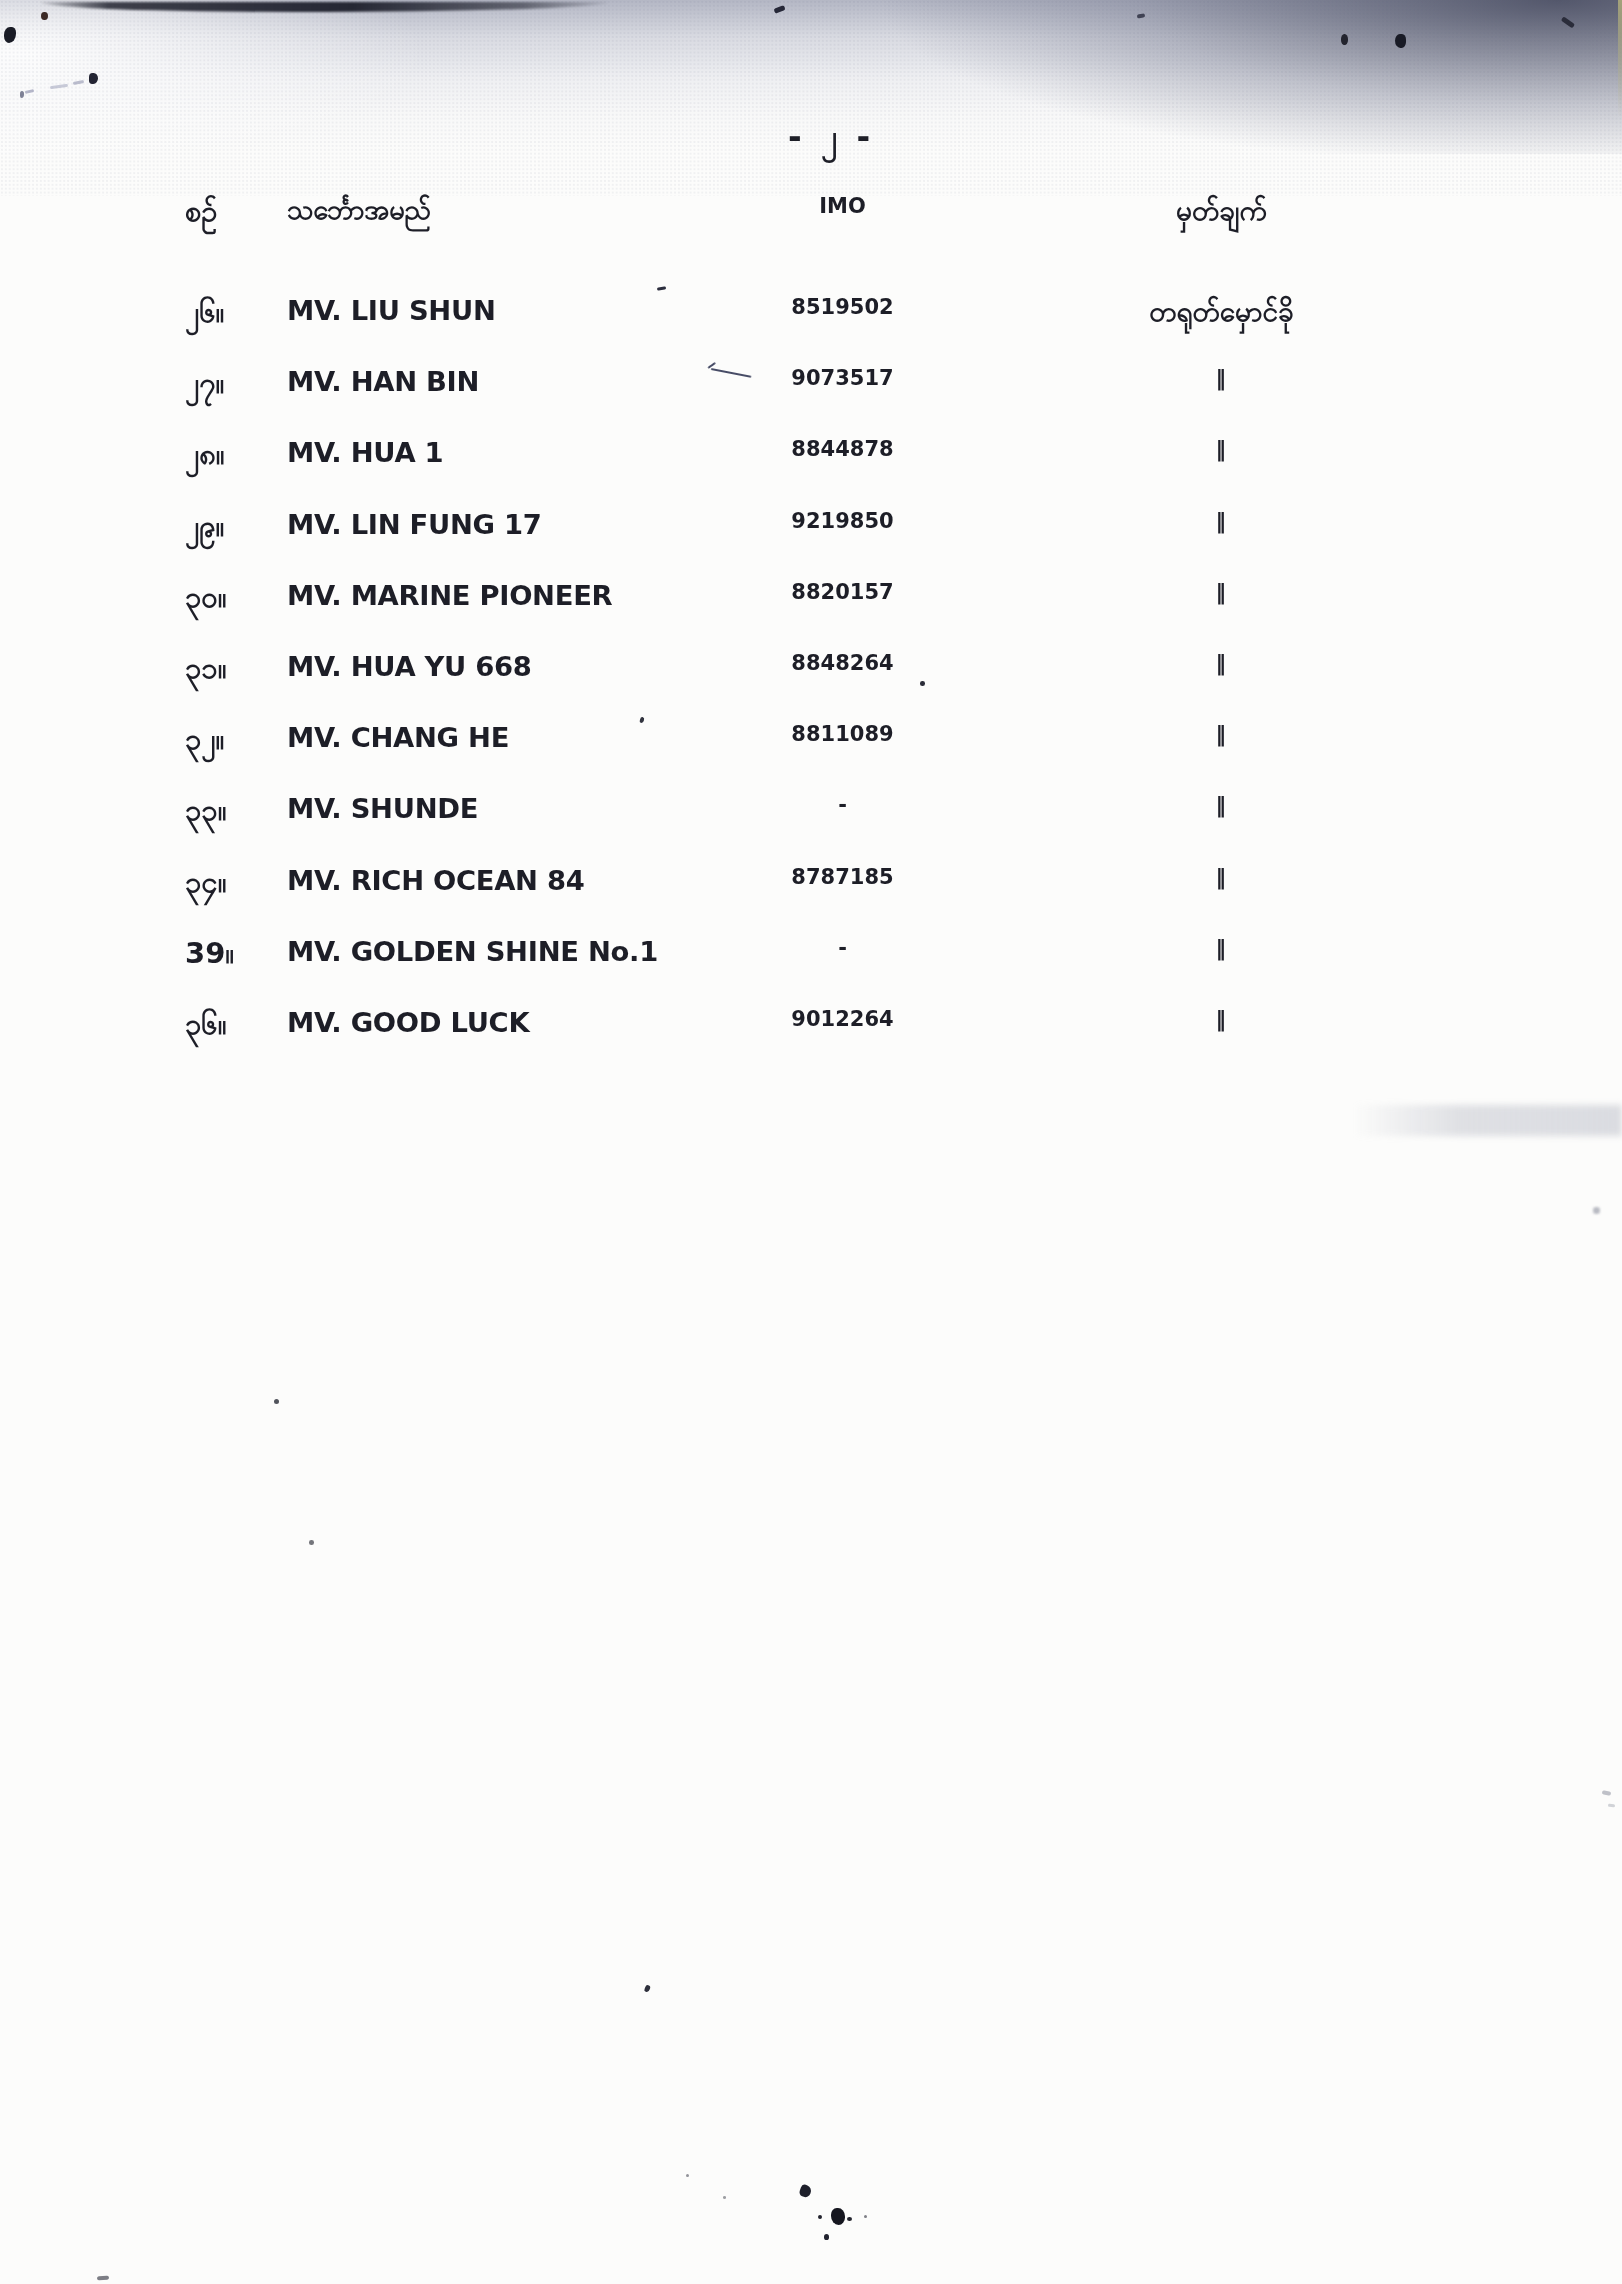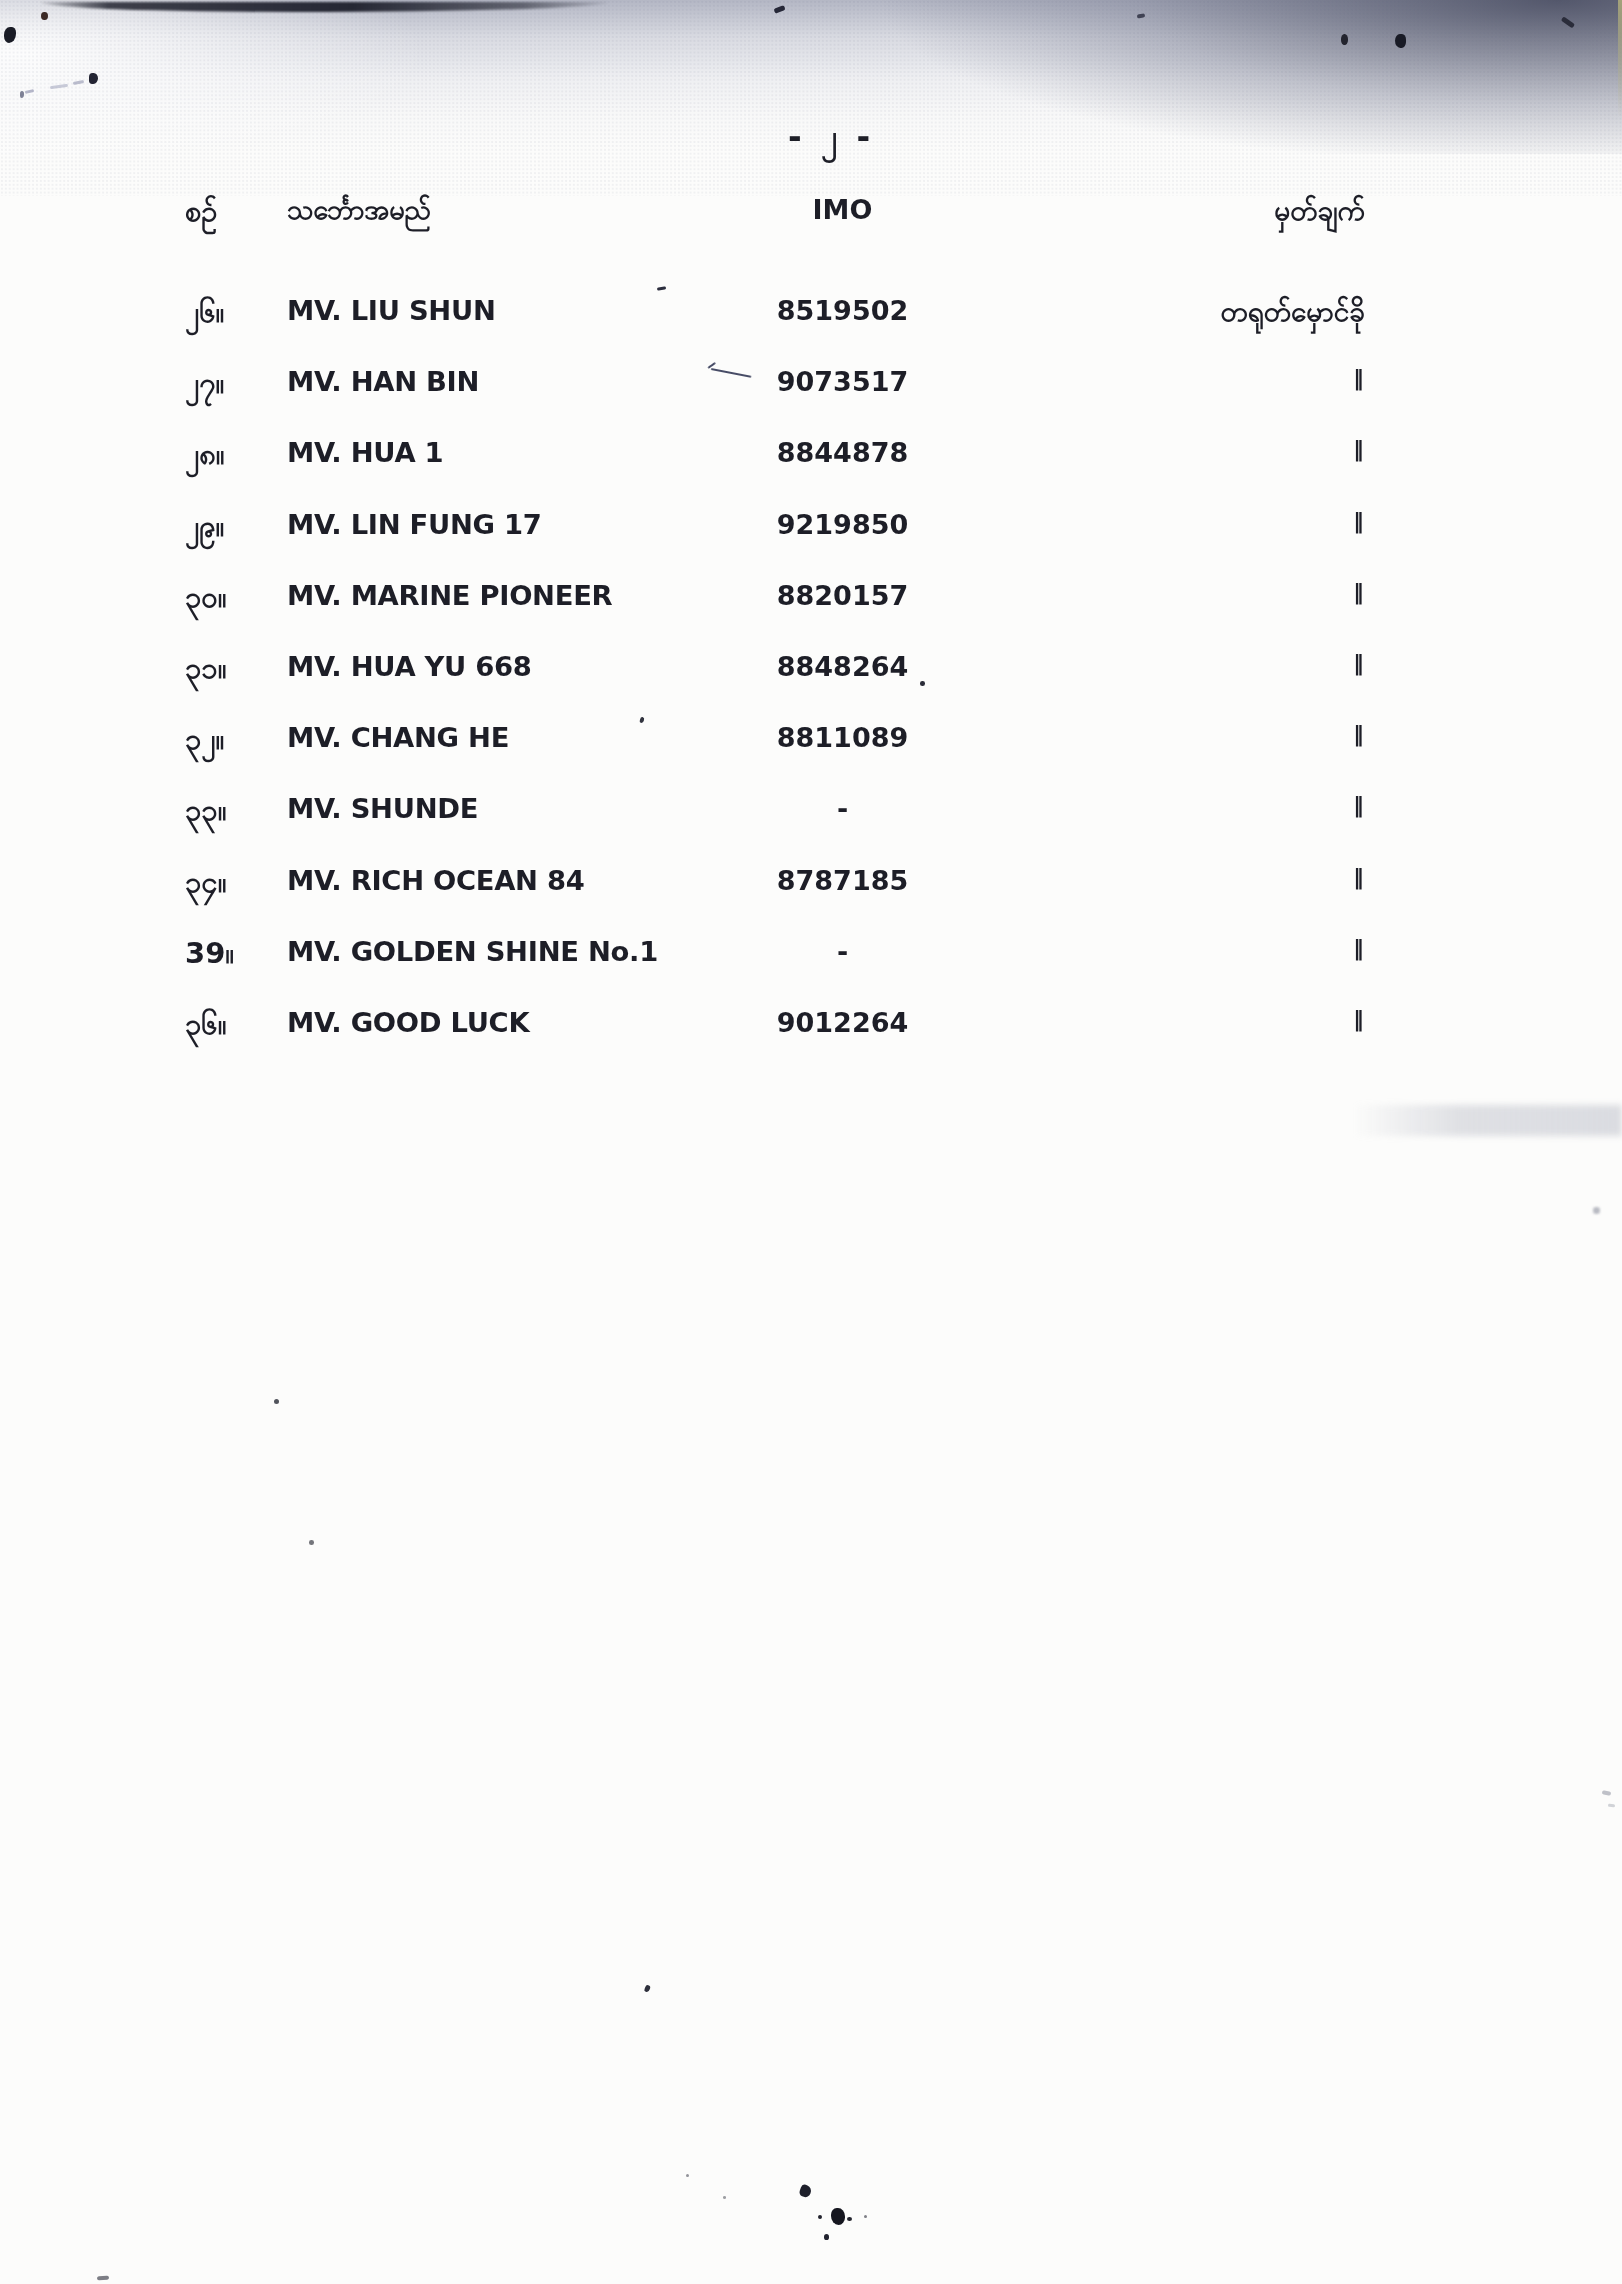--- a/index.html
+++ b/index.html
@@ -51,22 +51,22 @@
   
   .pageno {
     position: absolute; top: 115px; left: 19.6px; width: 1623px;
     text-align: center; font-size: 33px; font-weight: bold; letter-spacing: 3.9px;
   }
   .thead { position: absolute; top: 193px; left: 0; width: 100%; height: 72px; }
   .row   { position: absolute; left: 0; width: 100%; height: 71px; }
   .cell  { position: absolute; top: 0; line-height: 1.25; white-space: nowrap; }
   .c-no     { left: 185px; font-size: 29px; font-weight: bold; }
   .c-name   { left: 287px; font-size: 27.4px; font-weight: bold; letter-spacing: -0.3px; }
-  .c-imo    { left: 715px; width: 255px; text-align: center; font-size: 27px; font-weight: bold; }
-  .c-remark { left: 1078px; width: 287px; text-align: right; font-size: 28px; font-weight: bold; }
+  .c-imo    { left: 715px; width: 255px; text-align: center; font-size: 21px; font-weight: bold; }
+  .c-remark { left: 1078px; width: 287px; text-align: center; font-size: 28px; font-weight: bold; }
   .h { font-weight: bold; }
   .ditto { font-size: 21px; letter-spacing: 1.3px; }
 </style>
 </head>
 <body>
 
 <div class="page">
 
   <div class="scan-top"></div>
   <div class="grain"></div>

